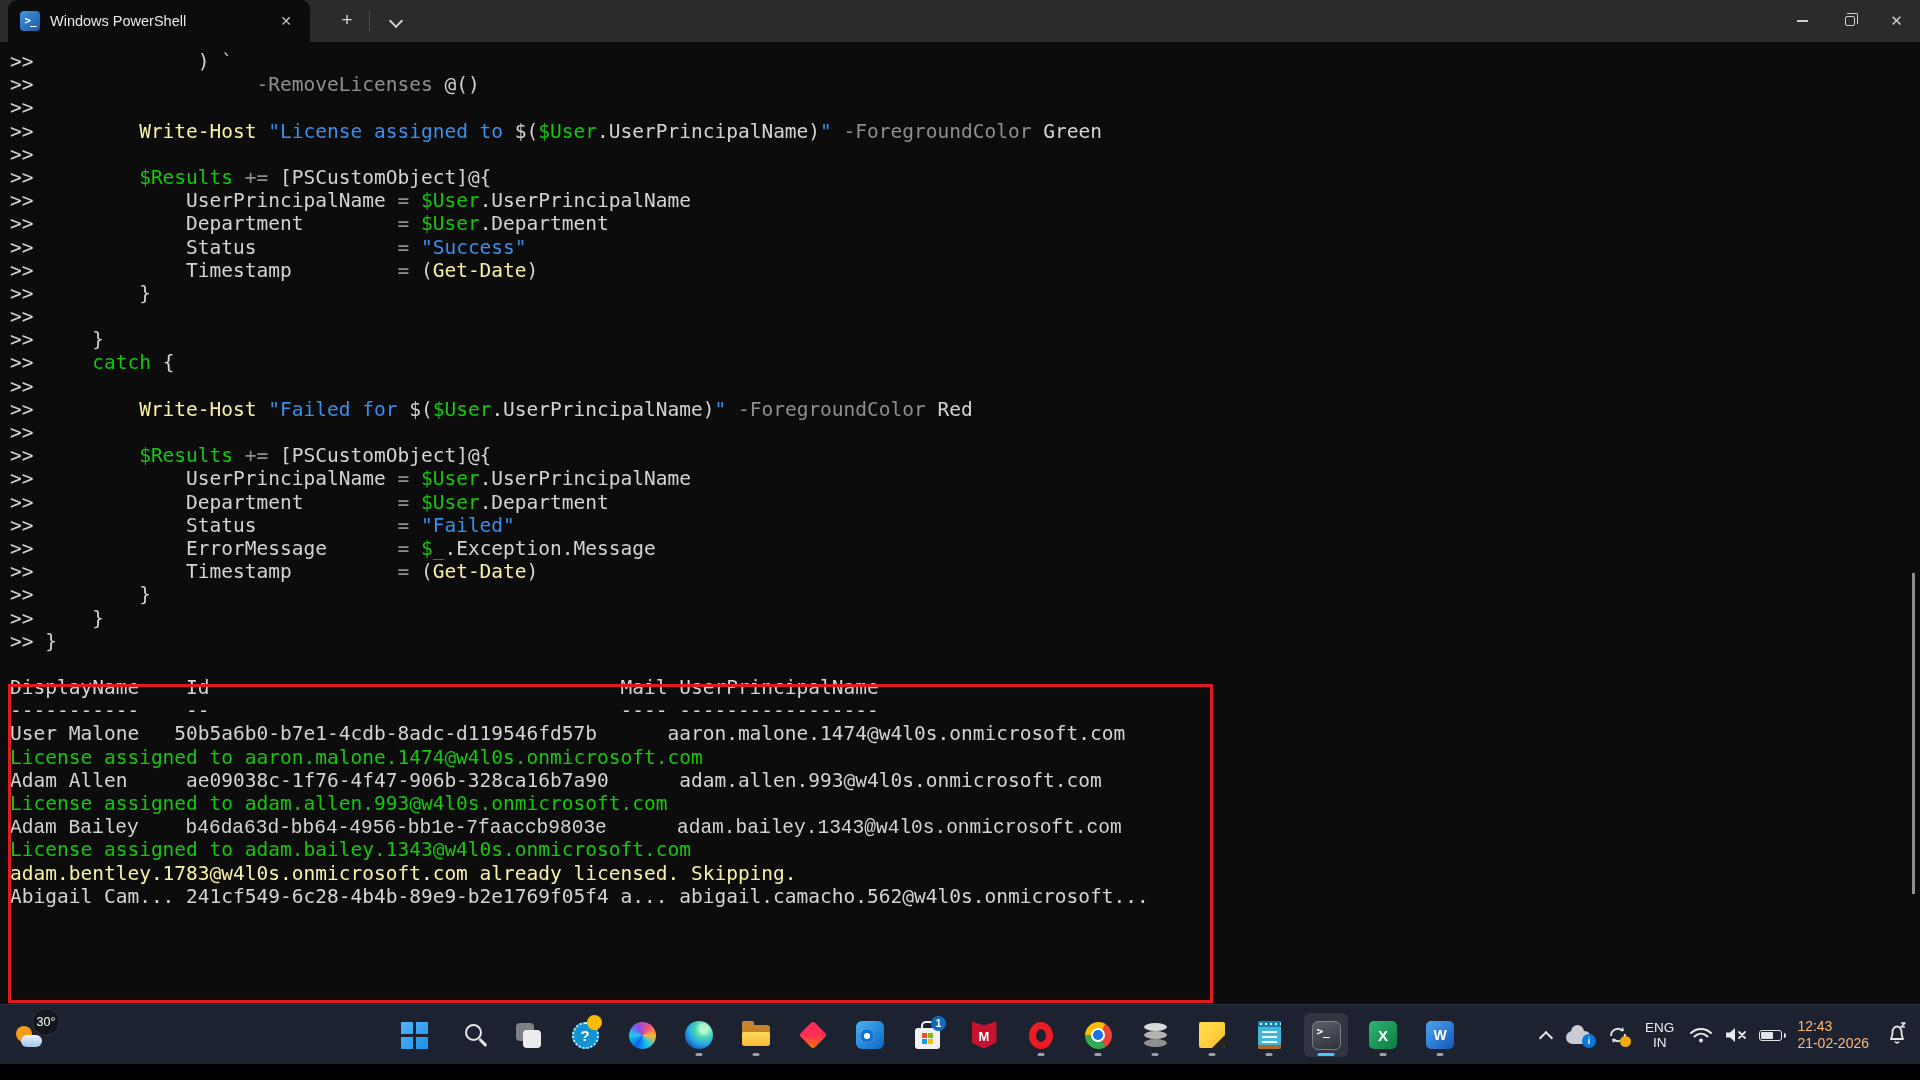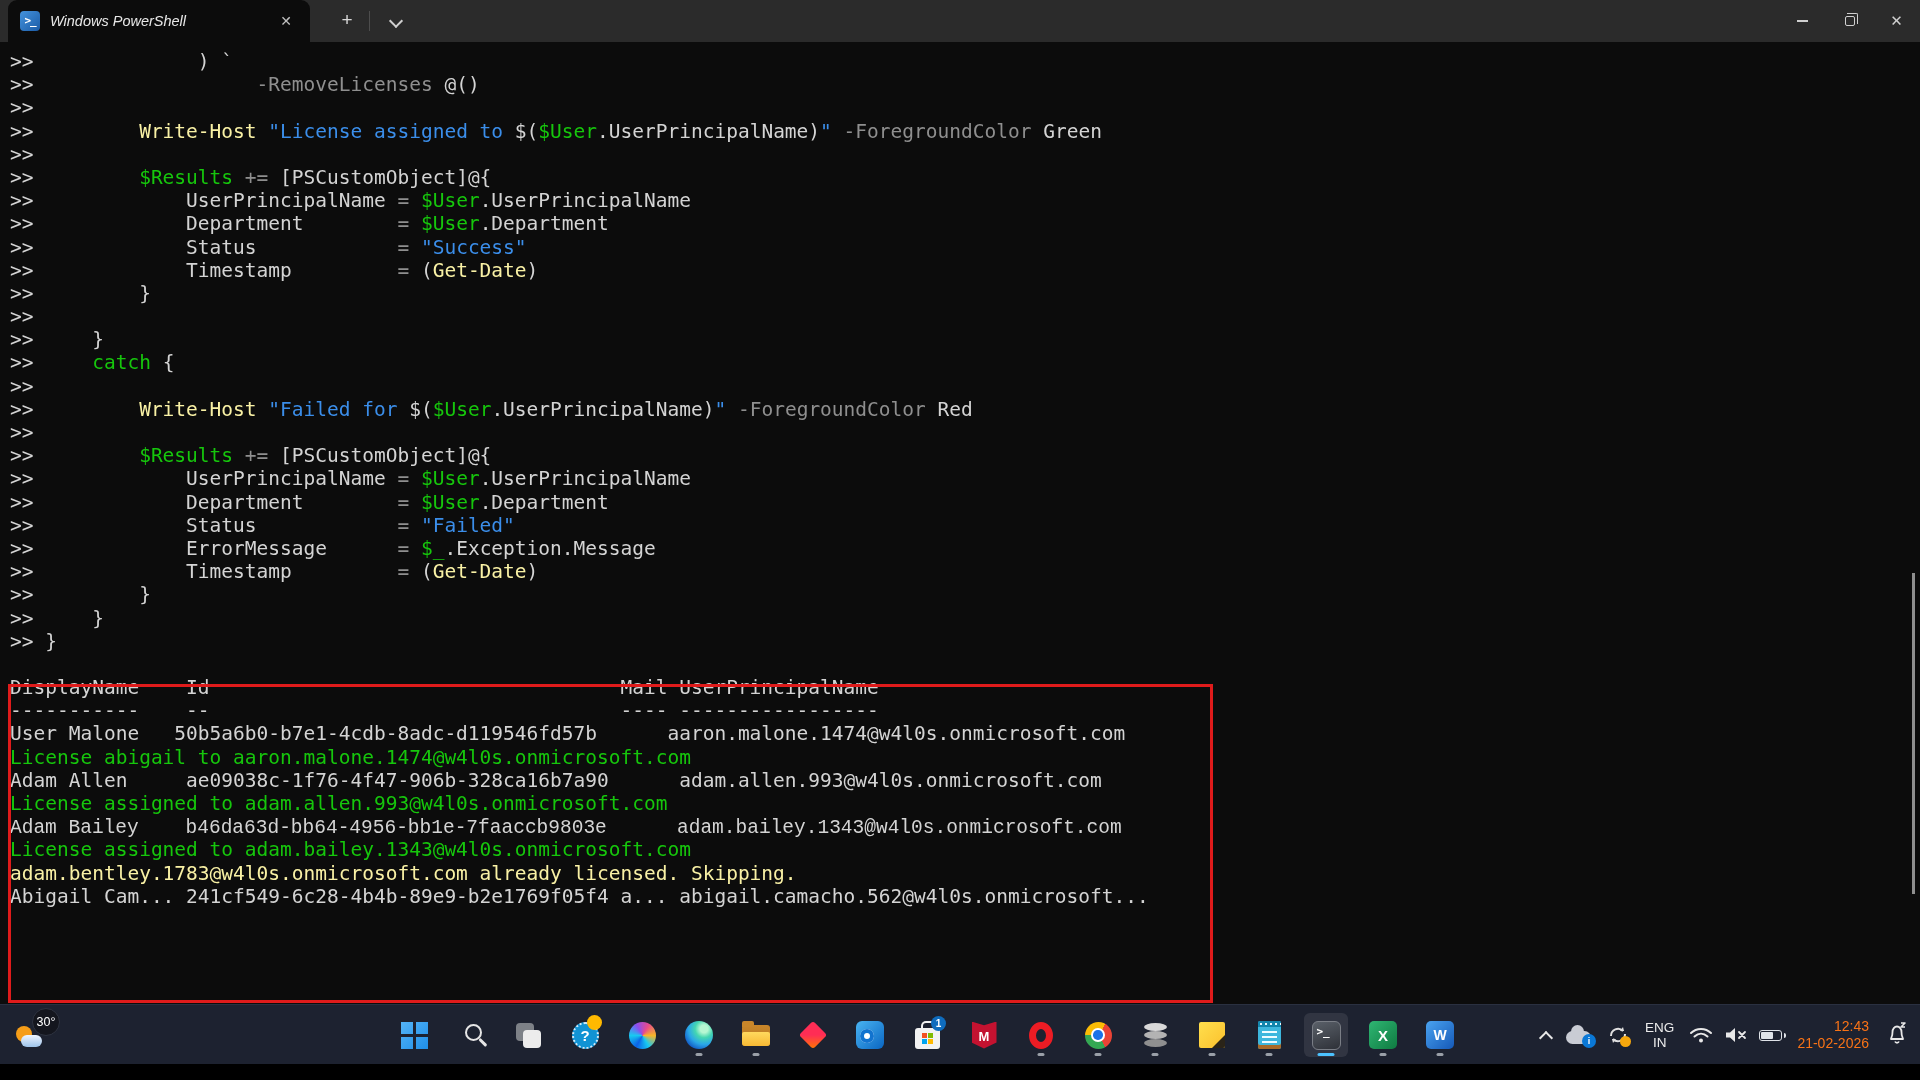--- a/index.html
+++ b/index.html
@@ -7,21 +7,21 @@
   body { font-family:"Liberation Sans", sans-serif; position:relative; }
 
   
   .titlebar { position:absolute; top:0; left:0; width:1920px; height:42px; background:#2b2b2b; }
   .tab { position:absolute; left:8px; top:0; width:302px; height:42px; background:#0c0c0c;
          border-radius:9px 9px 0 0; display:flex; align-items:center; padding:0 12px; gap:10px; }
   .ps-ic { width:20px; height:20px; border-radius:4px; flex:0 0 auto;
            background:linear-gradient(135deg,#4493dd,#1b5ba6);
            color:#fff; font:bold 11px/20px "DejaVu Sans Mono",monospace; text-align:center; }
   .ps-ic::before { content:">_"; letter-spacing:-1px; }
-  .tab-title { color:#e8e8e8; font-size:14.5px; white-space:nowrap;font-style:italic; }
+  .tab-title { color:#e8e8e8; font-size:14.5px; white-space:nowrap; }
   .tab-close { margin-left:auto; color:#c0c0c0; font-size:14px; width:24px; height:24px;
                line-height:24px; text-align:center; border-radius:4px; }
   .newtab { position:absolute; left:332px; top:7px; width:30px; height:28px; color:#d8d8d8;
             font-size:19px; line-height:26px; text-align:center; border-radius:4px; }
   .tabbar-divider { position:absolute; left:369px; top:11px; width:1px; height:20px; background:#4d4d4d; }
   .droparrow { position:absolute; left:382px; top:8px; width:28px; height:26px; }
   .droparrow::before { content:""; position:absolute; left:9px; top:8px; width:8px; height:8px;
             border-right:2px solid #d0d0d0; border-bottom:2px solid #d0d0d0; transform:rotate(45deg); }
   .winbtns { position:absolute; right:0; top:0; display:flex; height:42px; }
   .wbtn { width:47px; height:42px; display:flex; align-items:center; justify-content:center; color:#d0d0d0; }
@@ -152,21 +152,21 @@
   .tr-sync svg { display:block; }
   .tr-sync::after { content:""; position:absolute; right:-1px; bottom:0; width:11px; height:11px;
                 border-radius:50%; background:#f7a80d; }
   .tr-lang { color:#ececec; font-size:13.5px; line-height:15px; text-align:center; }
   .tr-sys { display:flex; align-items:center; gap:11px; }
   .tr-batt { width:23px; height:11px; border:1.6px solid #dfe3e8; border-radius:3px; position:relative; }
   .tr-batt::before { content:""; position:absolute; left:1px; top:1px; bottom:1px; width:12px;
                 background:#dfe3e8; border-radius:1px; }
   .tr-batt::after { content:""; position:absolute; right:-4.6px; top:2px; width:2.4px; height:5px;
                 background:#dfe3e8; border-radius:0 2px 2px 0; }
-  .tr-clock { color:#f97316; font-size:14px; line-height:17.5px; text-align:right; }
+  .tr-clock { color:#fdba74; font-size:14px; line-height:17.5px; }
 </style>
 </head>
 <body>
 
 <div class="titlebar">
   <div class="tab">
     <span class="ps-ic"></span>
     <span class="tab-title">Windows PowerShell</span>
     <span class="tab-close">✕</span>
   </div>
@@ -210,21 +210,21 @@
     <div class="tl"><span style="color: rgb(212, 212, 212);">&gt;&gt;             Status            </span><span style="color: rgb(143, 143, 143);">=</span><span style="color: rgb(212, 212, 212);"> </span><span style="color: rgb(59, 142, 234);">"Failed"</span></div>
     <div class="tl"><span style="color: rgb(212, 212, 212);">&gt;&gt;             ErrorMessage      </span><span style="color: rgb(143, 143, 143);">=</span><span style="color: rgb(212, 212, 212);"> </span><span style="color: rgb(22, 198, 12);">$_</span><span style="color: rgb(212, 212, 212);">.Exception.Message</span></div>
     <div class="tl"><span style="color: rgb(212, 212, 212);">&gt;&gt;             Timestamp         </span><span style="color: rgb(143, 143, 143);">=</span><span style="color: rgb(212, 212, 212);"> (</span><span style="color: rgb(249, 241, 165);">Get-Date</span><span style="color: rgb(212, 212, 212);">)</span></div>
     <div class="tl"><span style="color: rgb(212, 212, 212);">&gt;&gt;         }</span></div>
     <div class="tl"><span style="color: rgb(212, 212, 212);">&gt;&gt;     }</span></div>
     <div class="tl"><span style="color: rgb(212, 212, 212);">&gt;&gt; }</span></div>
     <div class="tl"></div>
     <div class="tl"><span style="color: rgb(212, 212, 212);">DisplayName    Id                                   Mail UserPrincipalName</span></div>
     <div class="tl"><span style="color: rgb(212, 212, 212);">-----------    --                                   ---- -----------------</span></div>
     <div class="tl"><span style="color: rgb(212, 212, 212);">User Malone   50b5a6b0-b7e1-4cdb-8adc-d119546fd57b      aaron.malone.1474@w4l0s.onmicrosoft.com</span></div>
-    <div class="tl"><span style="color: rgb(22, 198, 12);">License abigail to aaron.malone.1474@w4l0s.onmicrosoft.com</span></div>
+    <div class="tl"><span style="color: rgb(22, 198, 12);">License assigned to aaron.malone.1474@w4l0s.onmicrosoft.com</span></div>
     <div class="tl"><span style="color: rgb(212, 212, 212);">Adam Allen     ae09038c-1f76-4f47-906b-328ca16b7a90      adam.allen.993@w4l0s.onmicrosoft.com</span></div>
     <div class="tl"><span style="color: rgb(22, 198, 12);">License assigned to adam.allen.993@w4l0s.onmicrosoft.com</span></div>
     <div class="tl"><span style="color: rgb(212, 212, 212); font-family: Liberation Mono, monospace;">Adam Bailey    b46da63d-bb64-4956-bb1e-7faaccb9803e      adam.bailey.1343@w4l0s.onmicrosoft.com</span></div>
     <div class="tl"><span style="color: rgb(22, 198, 12);">License assigned to adam.bailey.1343@w4l0s.onmicrosoft.com</span></div>
     <div class="tl"><span style="color: rgb(249, 241, 165);">adam.bentley.1783@w4l0s.onmicrosoft.com already licensed. Skipping.</span></div>
     <div class="tl"><span style="color: rgb(212, 212, 212);">Abigail Cam... 241cf549-6c28-4b4b-89e9-b2e1769f05f4 a... abigail.camacho.562@w4l0s.onmicrosoft...</span></div>
   </div>
 <div class="redbox"></div>
 <div class="scroll-thumb"></div>
 

